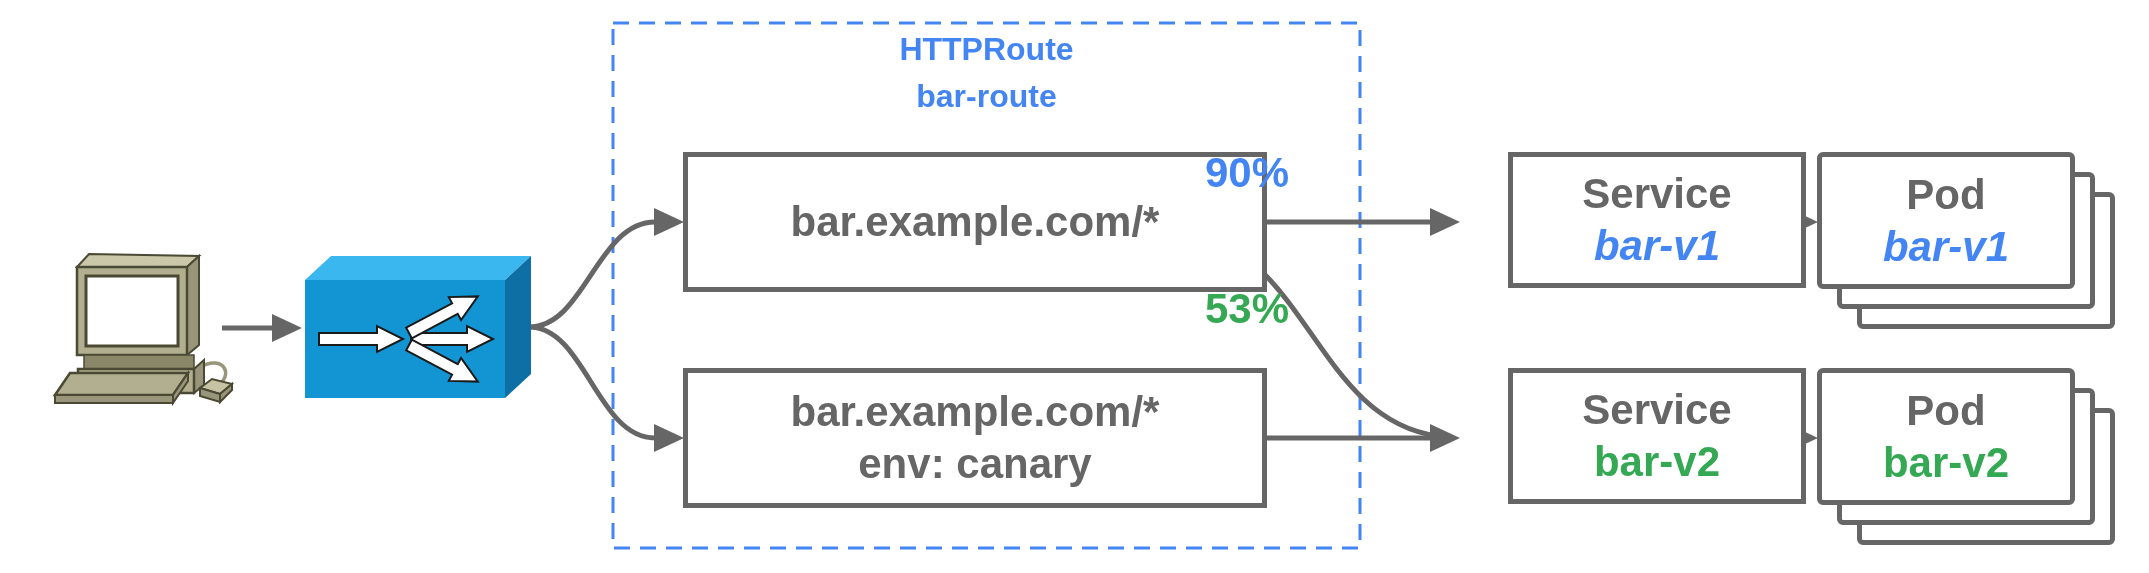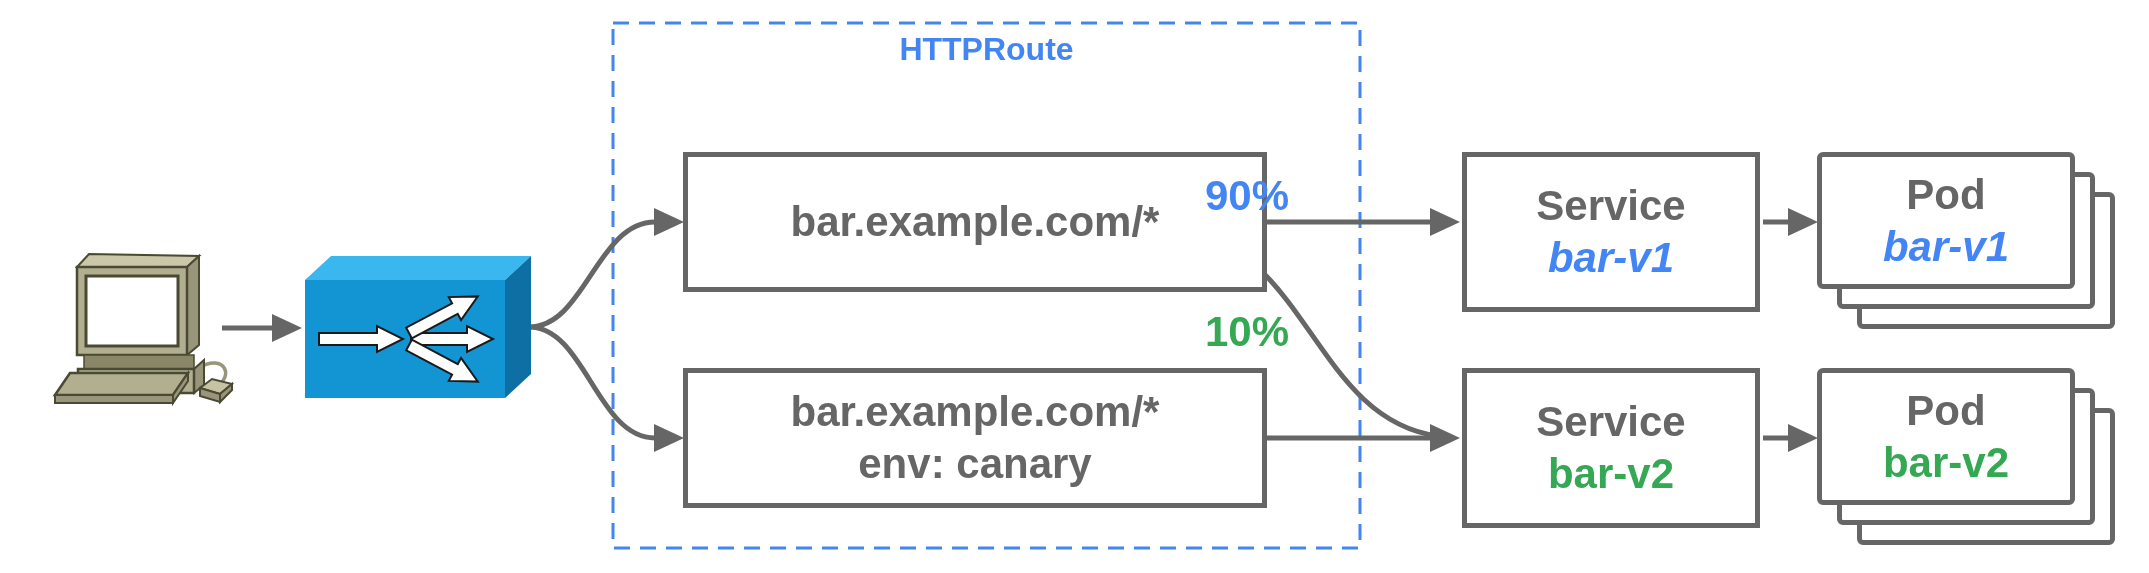--- a/index.html
+++ b/index.html
@@ -47,30 +47,30 @@
     font-size:32px;line-height:47px;color:var(--accent-blue);
   }
   .node-box{
     box-sizing:border-box;background:#ffffff;border:5px solid var(--line-gray);
     display:flex;flex-direction:column;align-items:center;justify-content:center;
     font-size:42px;line-height:52px;color:var(--text-gray);text-align:center;
   }
   .rule-box{left:683px;width:584px;height:140px;}
   .rule-1{top:152px;}
   .rule-2{top:368px;}
-  .svc-box{left:1462px;width:298px;height:160px;}
+  .svc-box{left:1508px;width:298px;height:136px;}
   .svc-1{top:152px;}
   .svc-2{top:368px;}
   .pod-card{
     box-sizing:border-box;position:absolute;width:258px;height:137px;
     background:#ffffff;border:5px solid var(--line-gray);border-radius:6px;
     display:flex;flex-direction:column;align-items:center;justify-content:center;
     font-size:42px;line-height:52px;color:var(--text-gray);text-align:right;
   }
-  .weight{font-size:42px;margin-top:23px;}
+  .weight{font-size:42px;}
   .weight-90{left:1205px;top:149px;color:var(--accent-blue);}
   .weight-10{left:1205px;top:285px;color:var(--accent-green);}
   .name-blue{color:var(--accent-blue);font-style:italic;}
   .name-green{color:var(--accent-green);}
 </style>
 </head>
 <body>
 
 <div class="canvas">
 
@@ -124,32 +124,33 @@
       <polygon class="lb-arrow" points="0,-6 52,-6 52,-13 78,0 52,13 52,6 0,6"></polygon>
     </g>
     <g transform="translate(108,91) rotate(28)">
       <polygon class="lb-arrow" points="0,-6 52,-6 52,-13 78,0 52,13 52,6 0,6"></polygon>
     </g>
   </svg>
 
 
   <div class="abs route-title">
     <div>HTTPRoute</div>
+    <div>bar-route</div>
   </div>
 
   <div class="abs node-box rule-box rule-1">
     <div>bar.example.com/*</div>
   </div>
   <div class="abs node-box rule-box rule-2">
     <div>bar.example.com/*</div>
     <div>env: canary</div>
   </div>
 
   <div class="abs weight weight-90">90%</div>
-  <div class="abs weight weight-10">10%</div>
+  <div class="abs weight weight-10">53%</div>
 
   <div class="abs node-box svc-box svc-1">
     <div>Service</div>
     <div class="name-blue">bar-v1</div>
   </div>
   <div class="abs node-box svc-box svc-2">
     <div>Service</div>
     <div class="name-green">bar-v2</div>
   </div>
 

